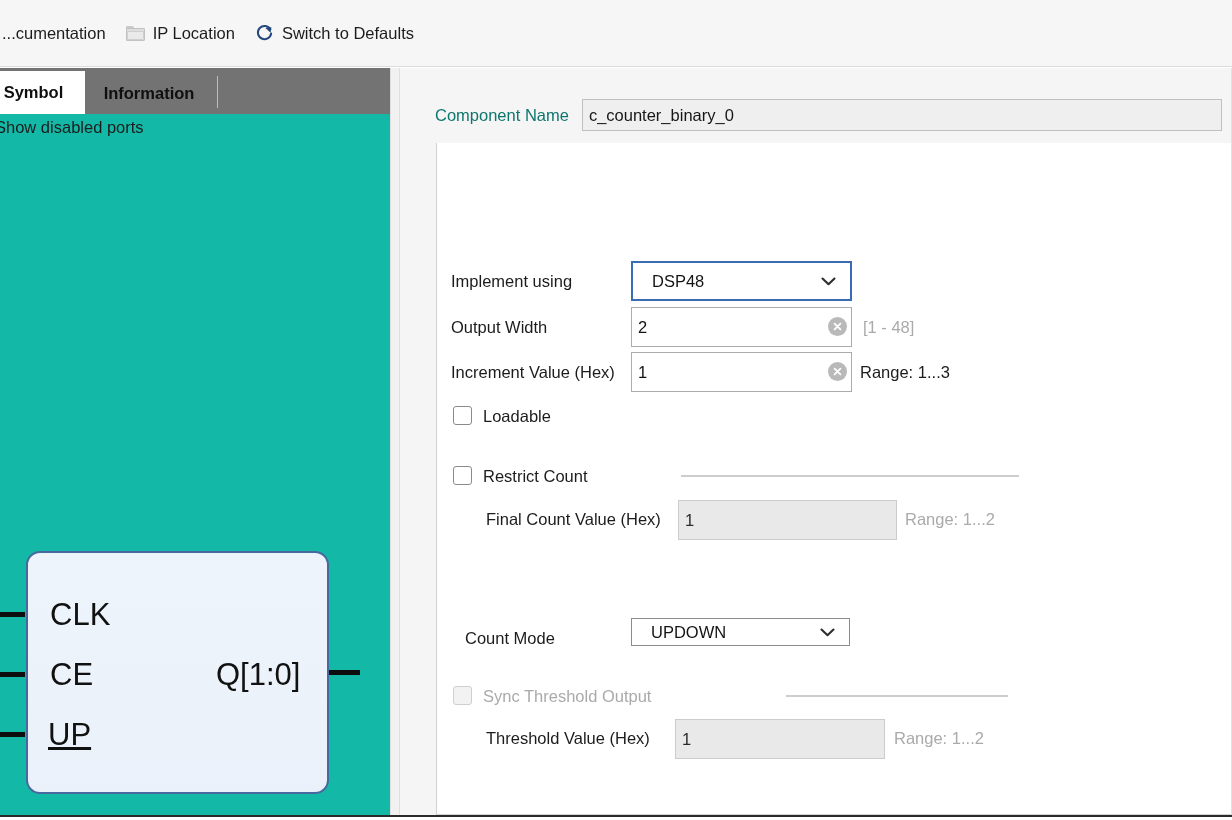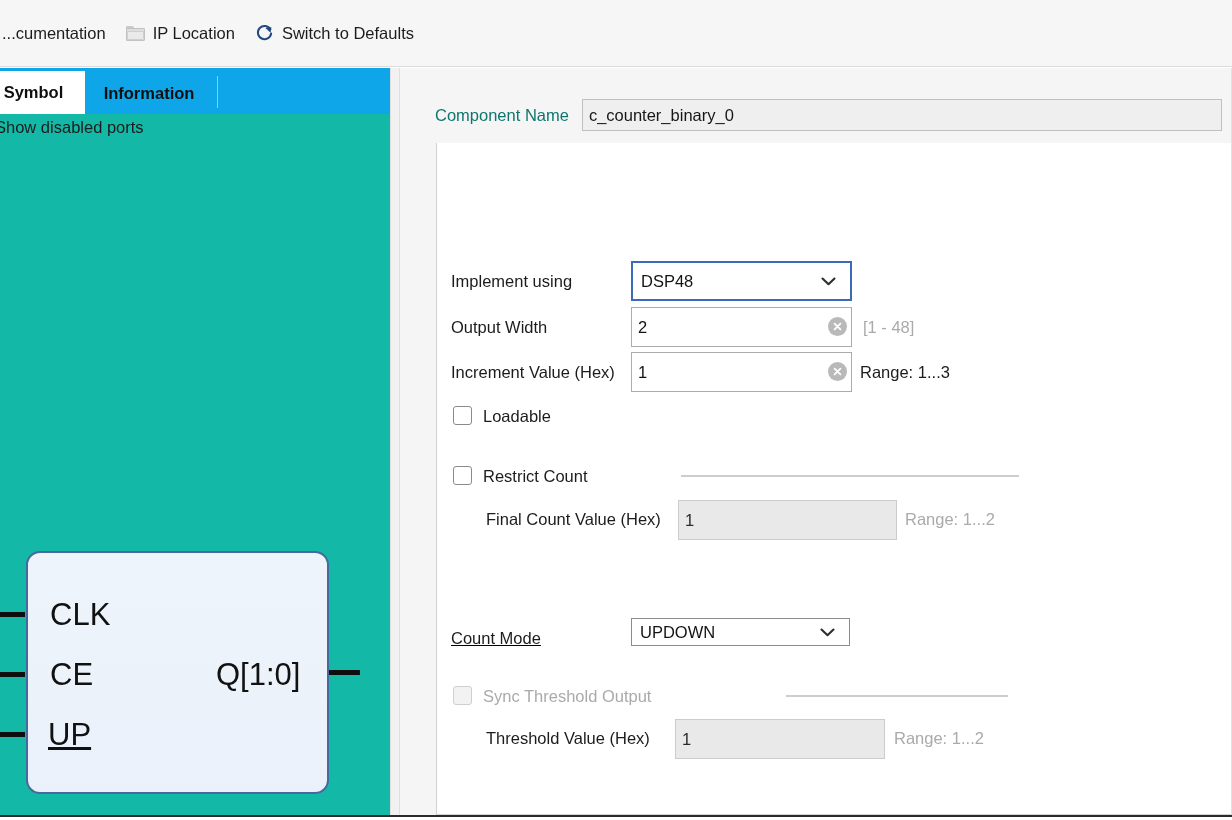--- a/index.html
+++ b/index.html
@@ -85,21 +85,21 @@
   .left-panel {
     position: absolute;
     left: 0; top: 68px;
     width: 390px; height: 747px;
     background: #ffffff;
   }
   .left-tabbar {
     position: absolute;
     left: 0; top: 0;
     width: 390px; height: 46px;
-    background: #0ea5e9;
+    background: #737373;
     box-sizing: border-box;
   }
   .ltab {
     position: absolute;
     top: 4px;
     height: 42px;
     display: flex;
     align-items: center;
     justify-content: center;
     font-size: 16.5px;
@@ -249,21 +249,21 @@
     white-space: nowrap;
   }
 
   .fselect {
     position: absolute;
     box-sizing: border-box;
     background: #ffffff;
     border: 1px solid #8c8c8c;
     display: flex;
     align-items: center;
-    padding: 0 8px;
+    padding: 0 19px;
     font-size: 16.5px;
     color: #141414;
   }
   .fselect.focused { border: 2px solid #3a6bb5; }
   .chev {
     position: absolute;
     right: 14px; top: 50%;
     margin-top: -4px;
   }
 
@@ -458,21 +458,21 @@
       <div class="hint" style="left:46px; top:264px;">Loadable</div>
 
       <div class="cbox" style="left:16px; top:323px;"></div>
       <div class="hint" style="left:46px; top:324px;">Restrict Count</div>
       <div class="sep-line" style="left:244px; top:332px; width:338px;"></div>
 
       <div class="hint muted" style="left:49px; top:367px; color:#1c1c1c;">Final Count Value (Hex)</div>
       <input class="ftext disabled" type="text" disabled="" style="left: 241px; top: 357px; width: 219px; height: 40px;" value="1">
       <div class="hint muted" style="left:468px; top:367px;">Range: 1...2</div>
 
-      <div class="frow" style="left:14px; top:476px;text-decoration:underline;">
+      <div class="frow" style="left:28px; top:476px;">
         <span class="flabel">Count Mode</span>
       </div>
       <div class="fselect" style="left:194px; top:475px; width:219px; height:28px;">
         <span>UPDOWN</span>
         <svg class="chev" width="15" height="9" viewBox="0 0 15 9">
           <path d="M1.5 1.5 L7.5 7.2 L13.5 1.5" fill="none" stroke="#2d2d2d" stroke-width="2.1" stroke-linecap="round" stroke-linejoin="round"></path>
         </svg>
       </div>
 
       <div class="cbox disabled" style="left:16px; top:543px;"></div>

